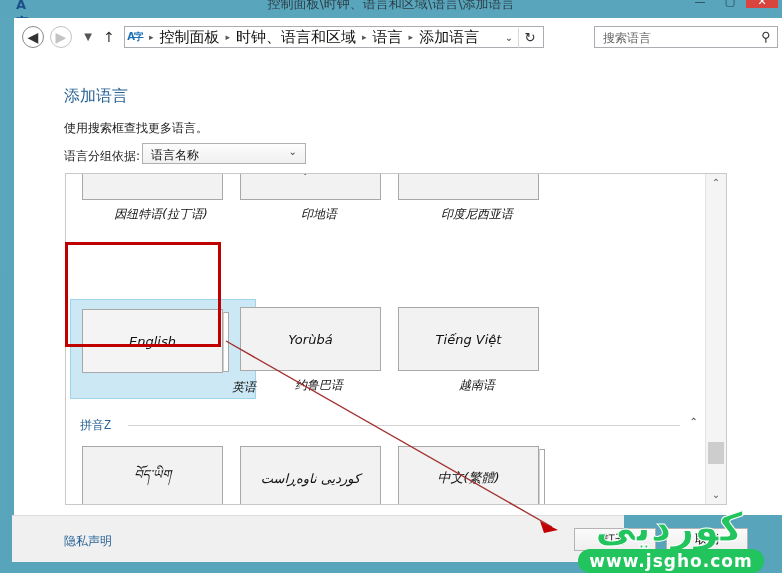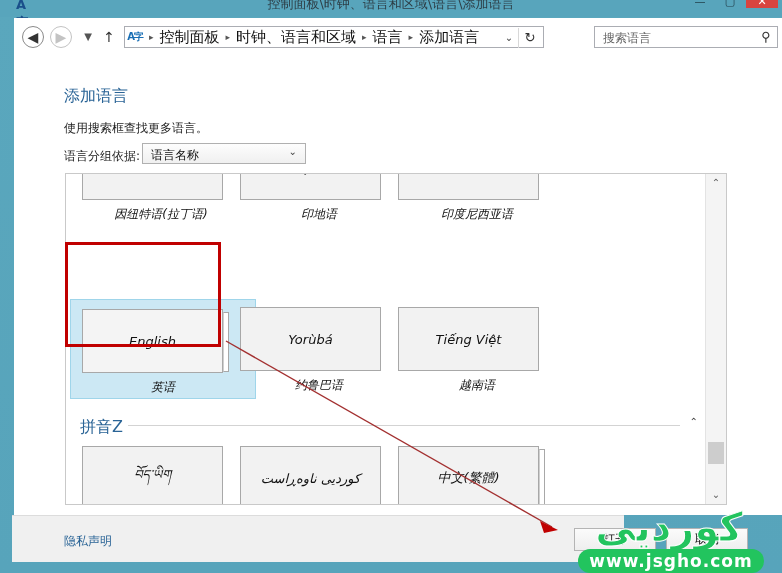--- a/index.html
+++ b/index.html
@@ -318,34 +318,36 @@
     border: 1px solid #9fd5ea;
     box-sizing: border-box;
   }
   .lang-tile.selected .tile-box {
     top: 2px;
     background: #f4f4f4;
   }
   .lang-tile.selected .tile-caption {
     top: 72px;
     width: 186px;
+    text-align: right;
   }
 
   
   .group-header {
     position: absolute;
     left: 0;
     width: 640px;
     height: 24px;
   }
   .group-title {
     position: absolute;
     left: 14px; top: 3px;
-    font-size: 16px;
+    font-size: 12px;
     color: #2a6496;
+    font-family: Liberation Mono, monospace;
   }
   .group-rule {
     position: absolute;
     left: 62px; right: 26px; top: 11px;
     height: 1px;
     background: #d3d3d3;
   }
   .group-chevron {
     position: absolute;
     right: 8px; top: 2px;

